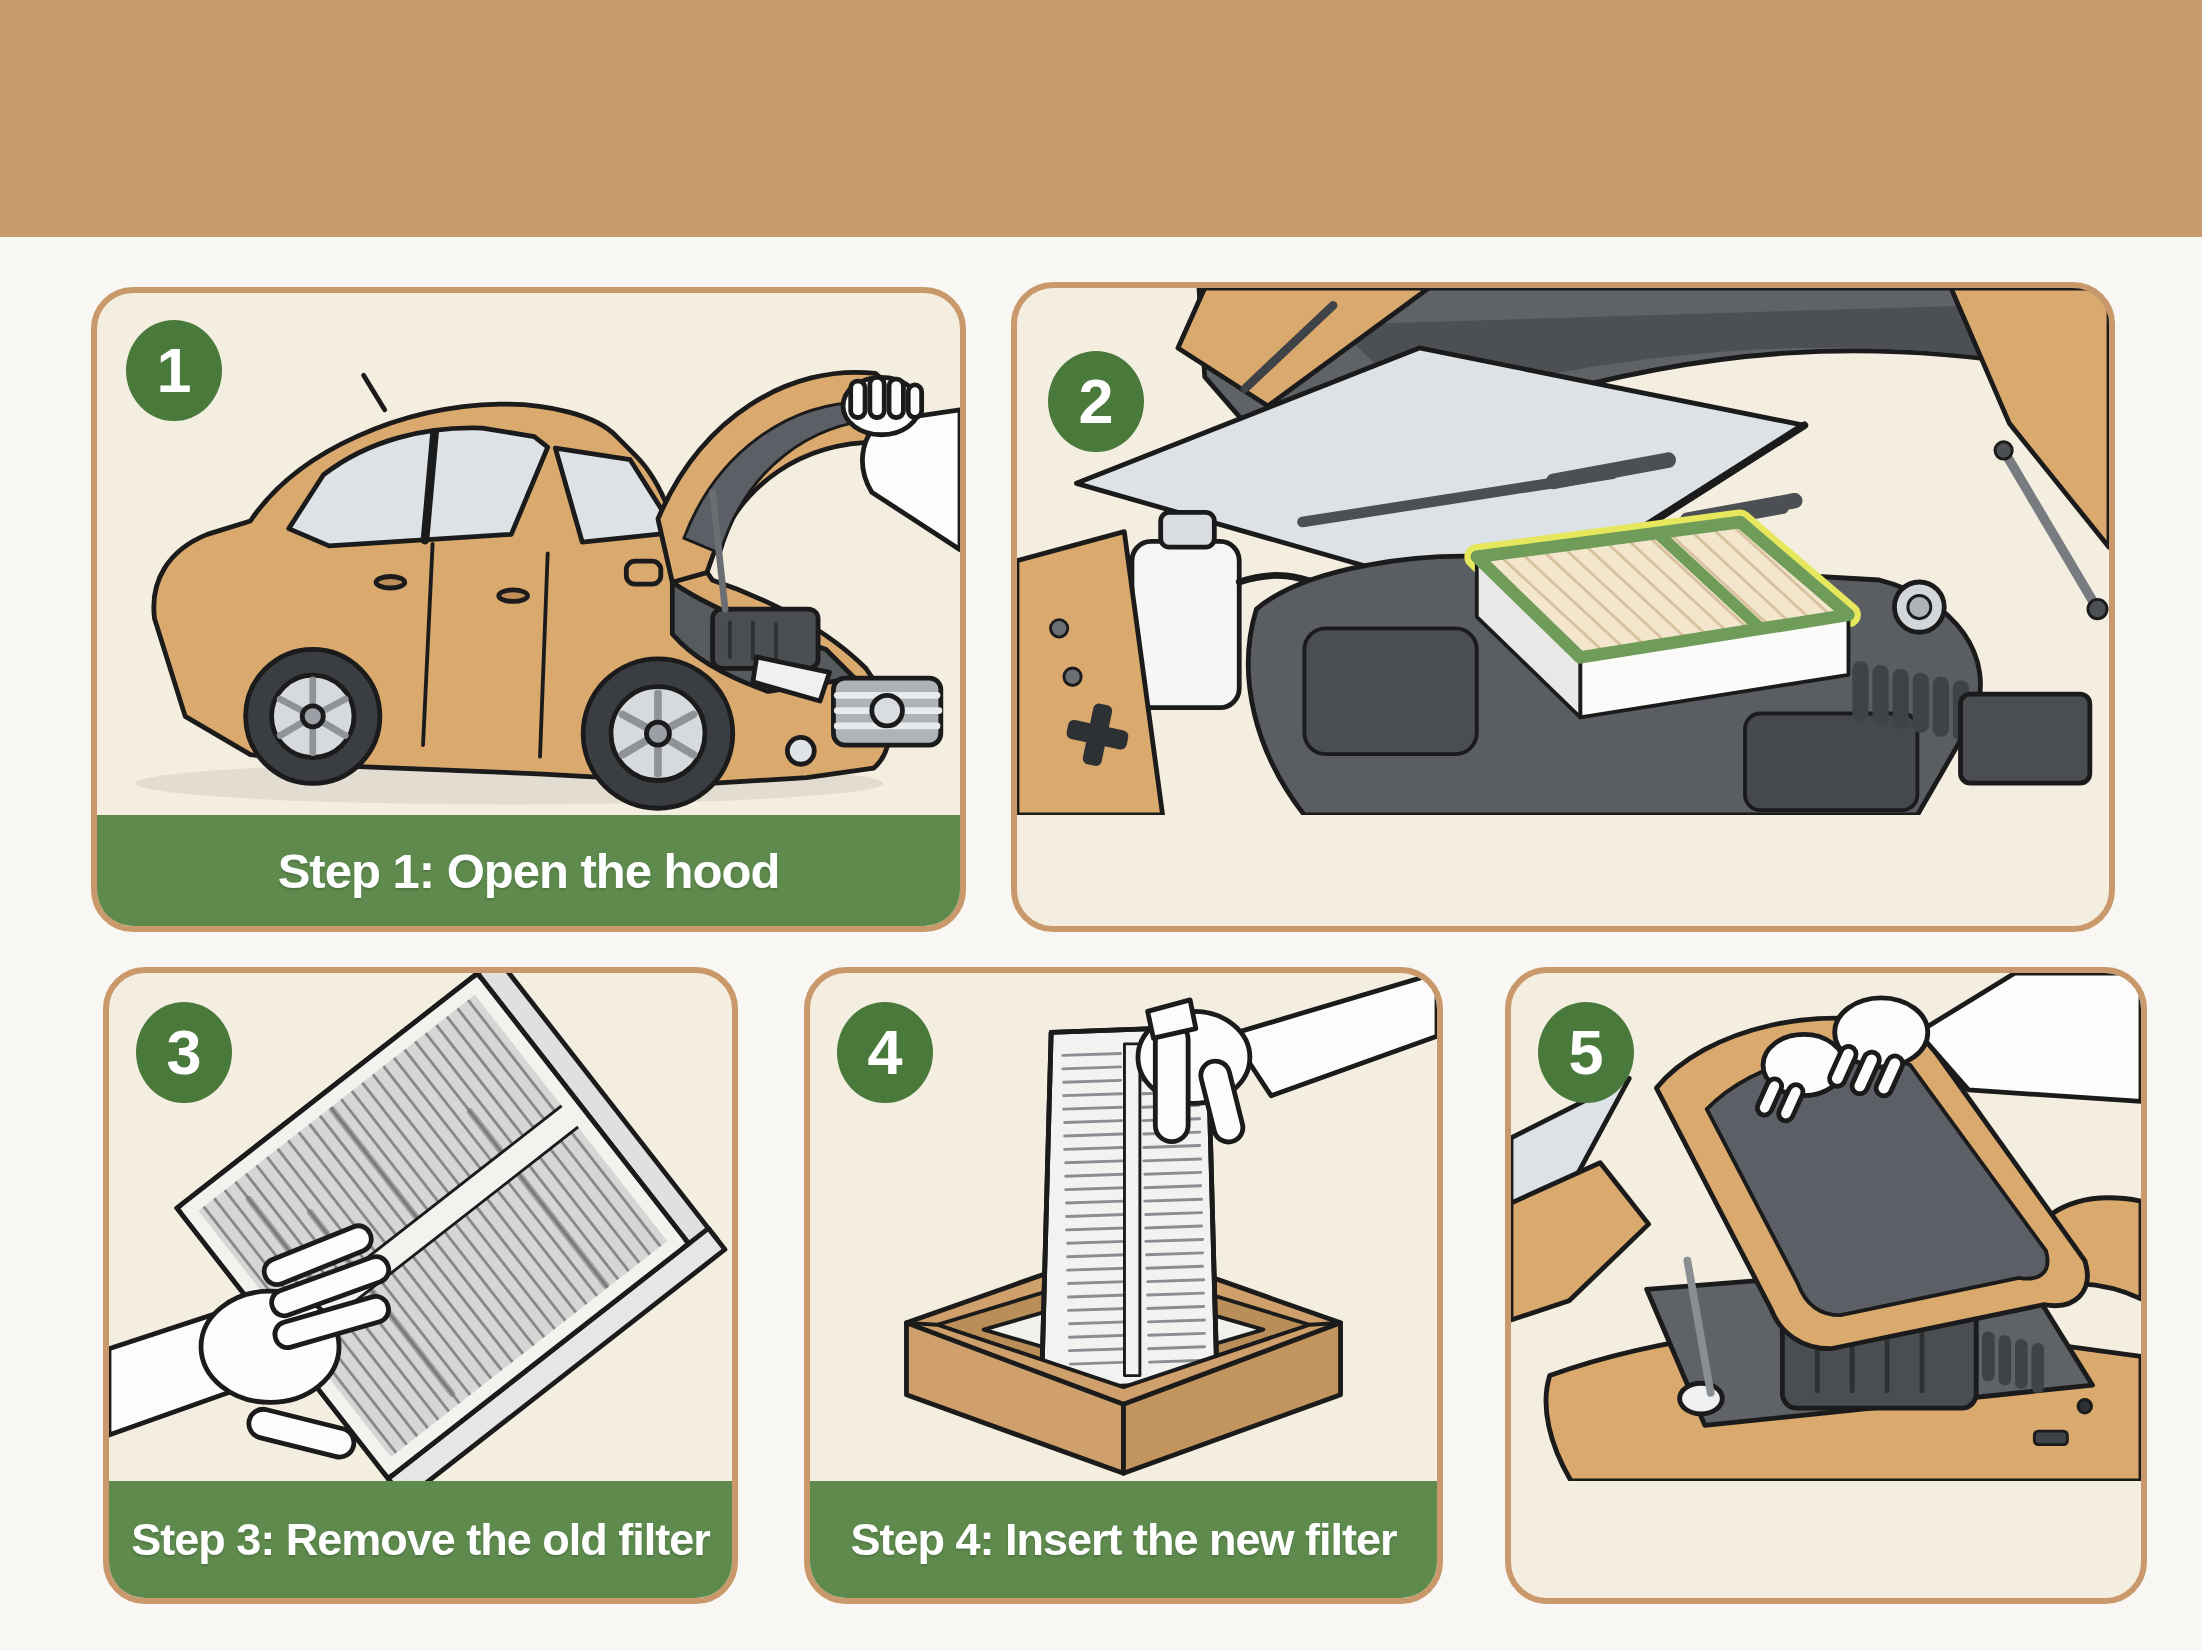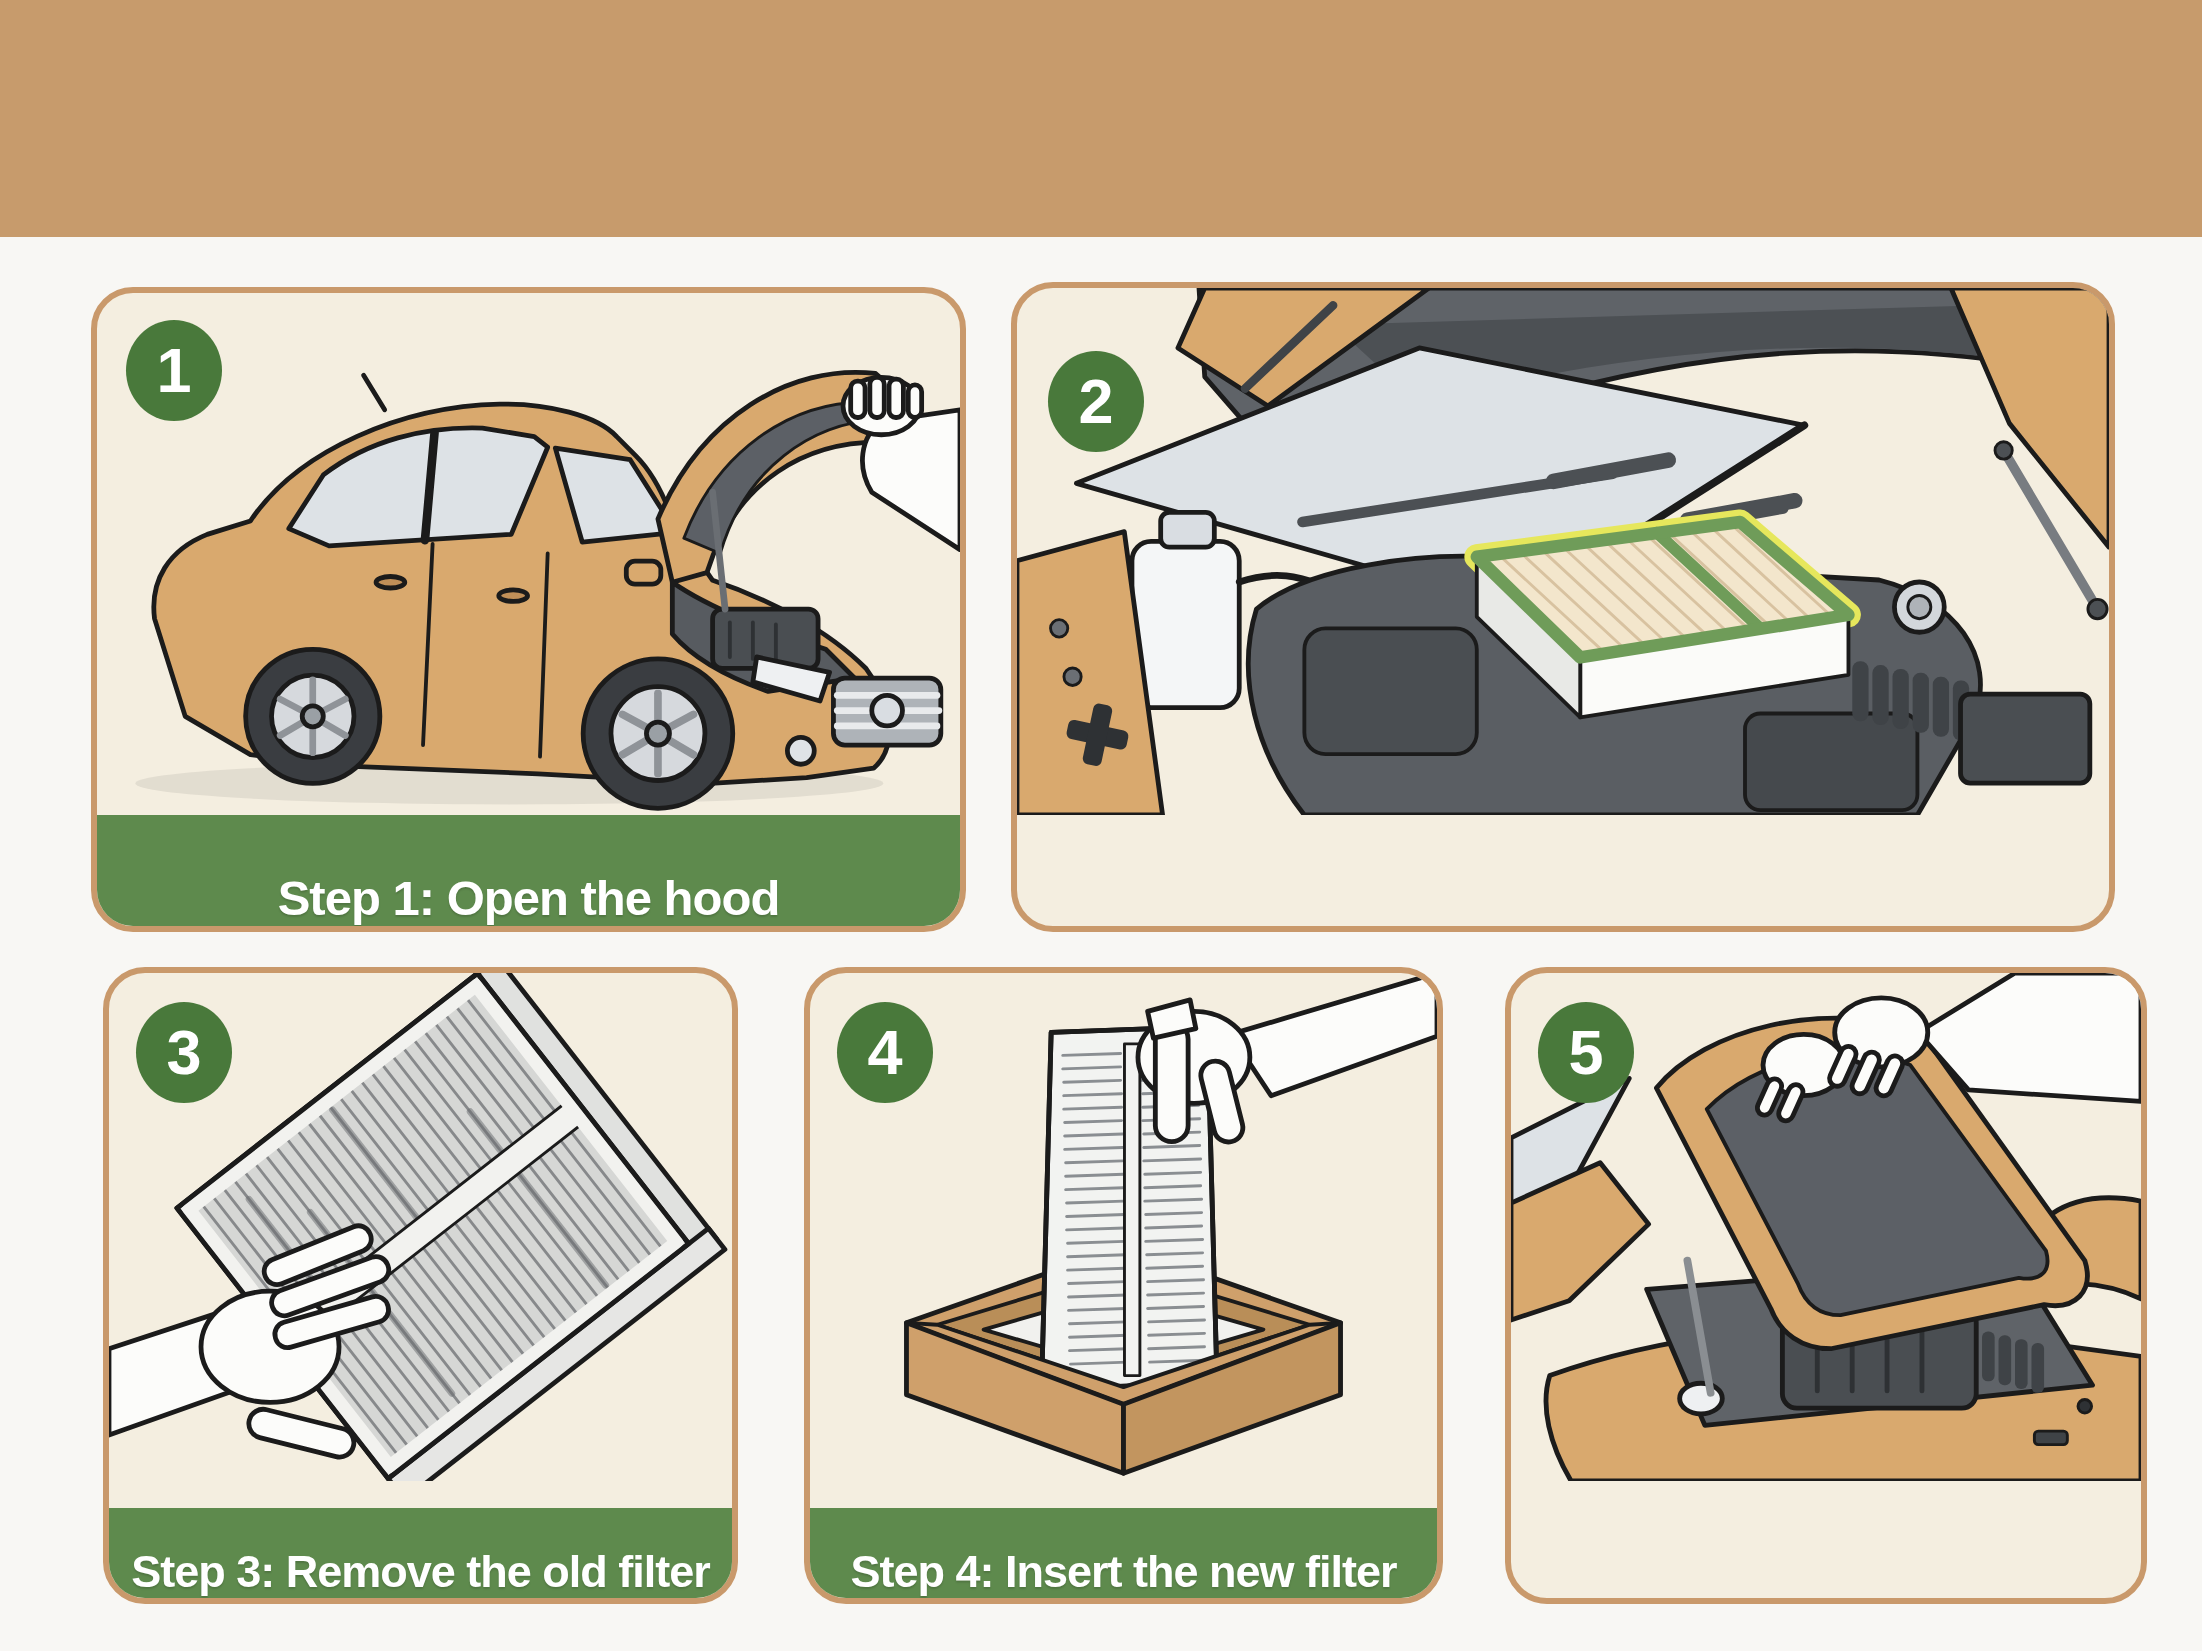--- a/index.html
+++ b/index.html
@@ -19,24 +19,24 @@
   .p2{left:1011px;top:282px;width:1104px;height:650px;}
   .p3{left:103px;top:967px;width:635px;height:637px;}
   .p4{left:804px;top:967px;width:639px;height:637px;}
   .p5{left:1505px;top:967px;width:642px;height:637px;}
   .illus{position:absolute;left:0;top:0;width:100%;display:block;}
   .row1 .illus{height:calc(100% - 111px);}
   .row2 .illus{height:calc(100% - 117px);}
   .label-bar{
     position:absolute;left:0;right:0;bottom:0;
     background:var(--label_green,#5E8A4D);
-    display:flex;align-items:flex-end;justify-content:center;z-index:4;
+    display:flex;align-items:center;justify-content:center;z-index:4;
   }
   .row1 .label-bar{height:111px;}
-  .row2 .label-bar{height:90px;}
+  .row2 .label-bar{height:117px;}
   .label-text{
     color:var(--label_text,#FFFFFF);font-weight:bold;letter-spacing:-1px;
     text-shadow:0 1.9px 1.9px rgba(0,0,0,0.15);white-space:nowrap;
   }
   .row1 .label-text{font-size:49px;}
   .row2 .label-text{font-size:45px;}
   .badge{
     position:absolute;width:96px;height:101px;border-radius:50%;
     background:var(--badge_green,#49793B);
     display:flex;align-items:center;justify-content:center;z-index:5;

